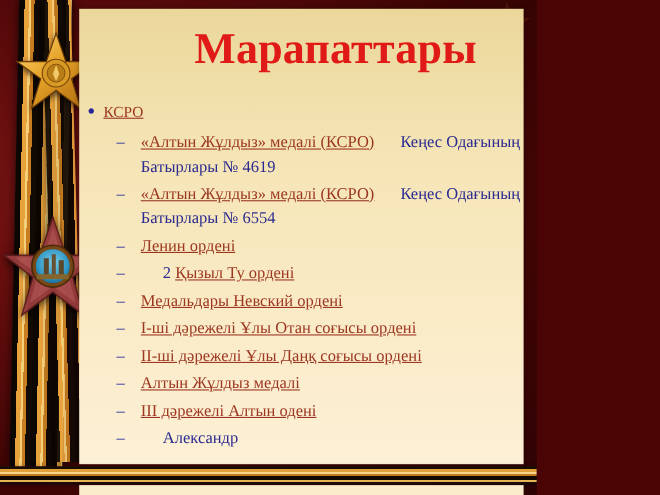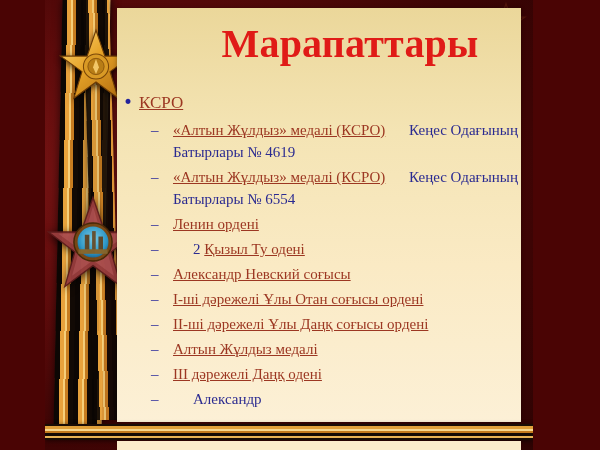--- a/index.html
+++ b/index.html
@@ -5,21 +5,20 @@
   html,body{margin:0;padding:0;}
   body{
     width:600px;height:450px;overflow:hidden;
     font-family:"Liberation Serif","DejaVu Serif",serif;
     background:#4a0404;
   }
   #slide{
     position:relative;width:488px;height:450px;overflow:hidden;
     background:
       radial-gradient(ellipse at 18% 40%, #7d1515 0%, #5d0b0b 38%, #3d0404 72%, #2e0303 100%);
-    margin-left: 45px;
   }
   
   .watermark-star{
     position:absolute;right:6px;top:2px;width:42px;height:42px;
     color:#8a3a1a;opacity:.30;
   }
   .watermark-star svg{width:100%;height:100%;display:block;}
 
   
   .ribbon-v{
@@ -80,21 +79,21 @@
     font-family:"Liberation Serif","DejaVu Serif",serif;
   }
 
   .content{position:absolute;left:0;right:0;top:84px;}
 
   .lvl1{display:flex;align-items:flex-start;margin:0 0 6px 0;padding-left:0;}
   .lvl1 .bullet{
     width:22px;flex:0 0 22px;color:#24249b;font-size:17px;
     text-align:center;line-height:21px;font-family:"DejaVu Sans",sans-serif;
   }
-  .lvl1 .txt{font-size:17px;line-height:21px;}
+  .lvl1 .txt{font-size:14px;line-height:21px;}
 
   .lvl2{display:flex;align-items:flex-start;margin:0 0 3px 0;padding-left:34px;}
   .lvl2 .dash{
     width:22px;flex:0 0 22px;color:#24249b;font-size:15px;
     text-align:left;line-height:22px;
   }
   .lvl2 .txt{
     font-size:15px;line-height:22px;color:#2b2b91;
     max-width:452px;
   }
@@ -173,41 +172,41 @@
         <div class="lvl2">
           <span class="dash">–</span>
           <span class="txt"><a class="lnk" href="#">«Алтын  Жұлдыз» медалі (КСРО)</a><span class="plain"> Кеңес Одағының Батырлары № 6554</span></span>
         </div>
         <div class="lvl2">
           <span class="dash">–</span>
           <span class="txt"><a class="lnk" href="#">Ленин ордені</a></span>
         </div>
         <div class="lvl2">
           <span class="dash">–</span>
-          <span class="txt"><span class="plain">2 </span><a class="lnk" href="#">Қызыл Ту одені</a></span>
-        </div>
-        <div class="lvl2">
-          <span class="dash">–</span>
-          <span class="txt"><a class="lnk" href="#">Александр Невский соғысы</a></span>
+          <span class="txt"><span class="plain">2 </span><a class="lnk" href="#">Қызыл Ту ордені</a></span>
+        </div>
+        <div class="lvl2">
+          <span class="dash">–</span>
+          <span class="txt"><a class="lnk" href="#">Медальдары Невский ордені</a></span>
         </div>
         <div class="lvl2">
           <span class="dash">–</span>
           <span class="txt"><a class="lnk" href="#">I-ші дәрежелі Ұлы Отан соғысы ордені</a></span>
         </div>
         <div class="lvl2">
           <span class="dash">–</span>
           <span class="txt"><a class="lnk" href="#">II-ші дәрежелі Ұлы Даңқ соғысы ордені</a></span>
         </div>
         <div class="lvl2">
           <span class="dash">–</span>
           <span class="txt"><a class="lnk" href="#">Алтын Жұлдыз медалі</a></span>
         </div>
         <div class="lvl2">
           <span class="dash">–</span>
-          <span class="txt"><a class="lnk" href="#">III  дәрежелі Даңқ одені</a></span>
+          <span class="txt"><a class="lnk" href="#">III  дәрежелі Алтын одені</a></span>
         </div>
         <div class="lvl2">
           <span class="dash">–</span>
           <span class="txt"><span class="plain">Александр</span></span>
         </div>
       </div>
 
   </div>
 
   <div class="ribbon-h"></div>

